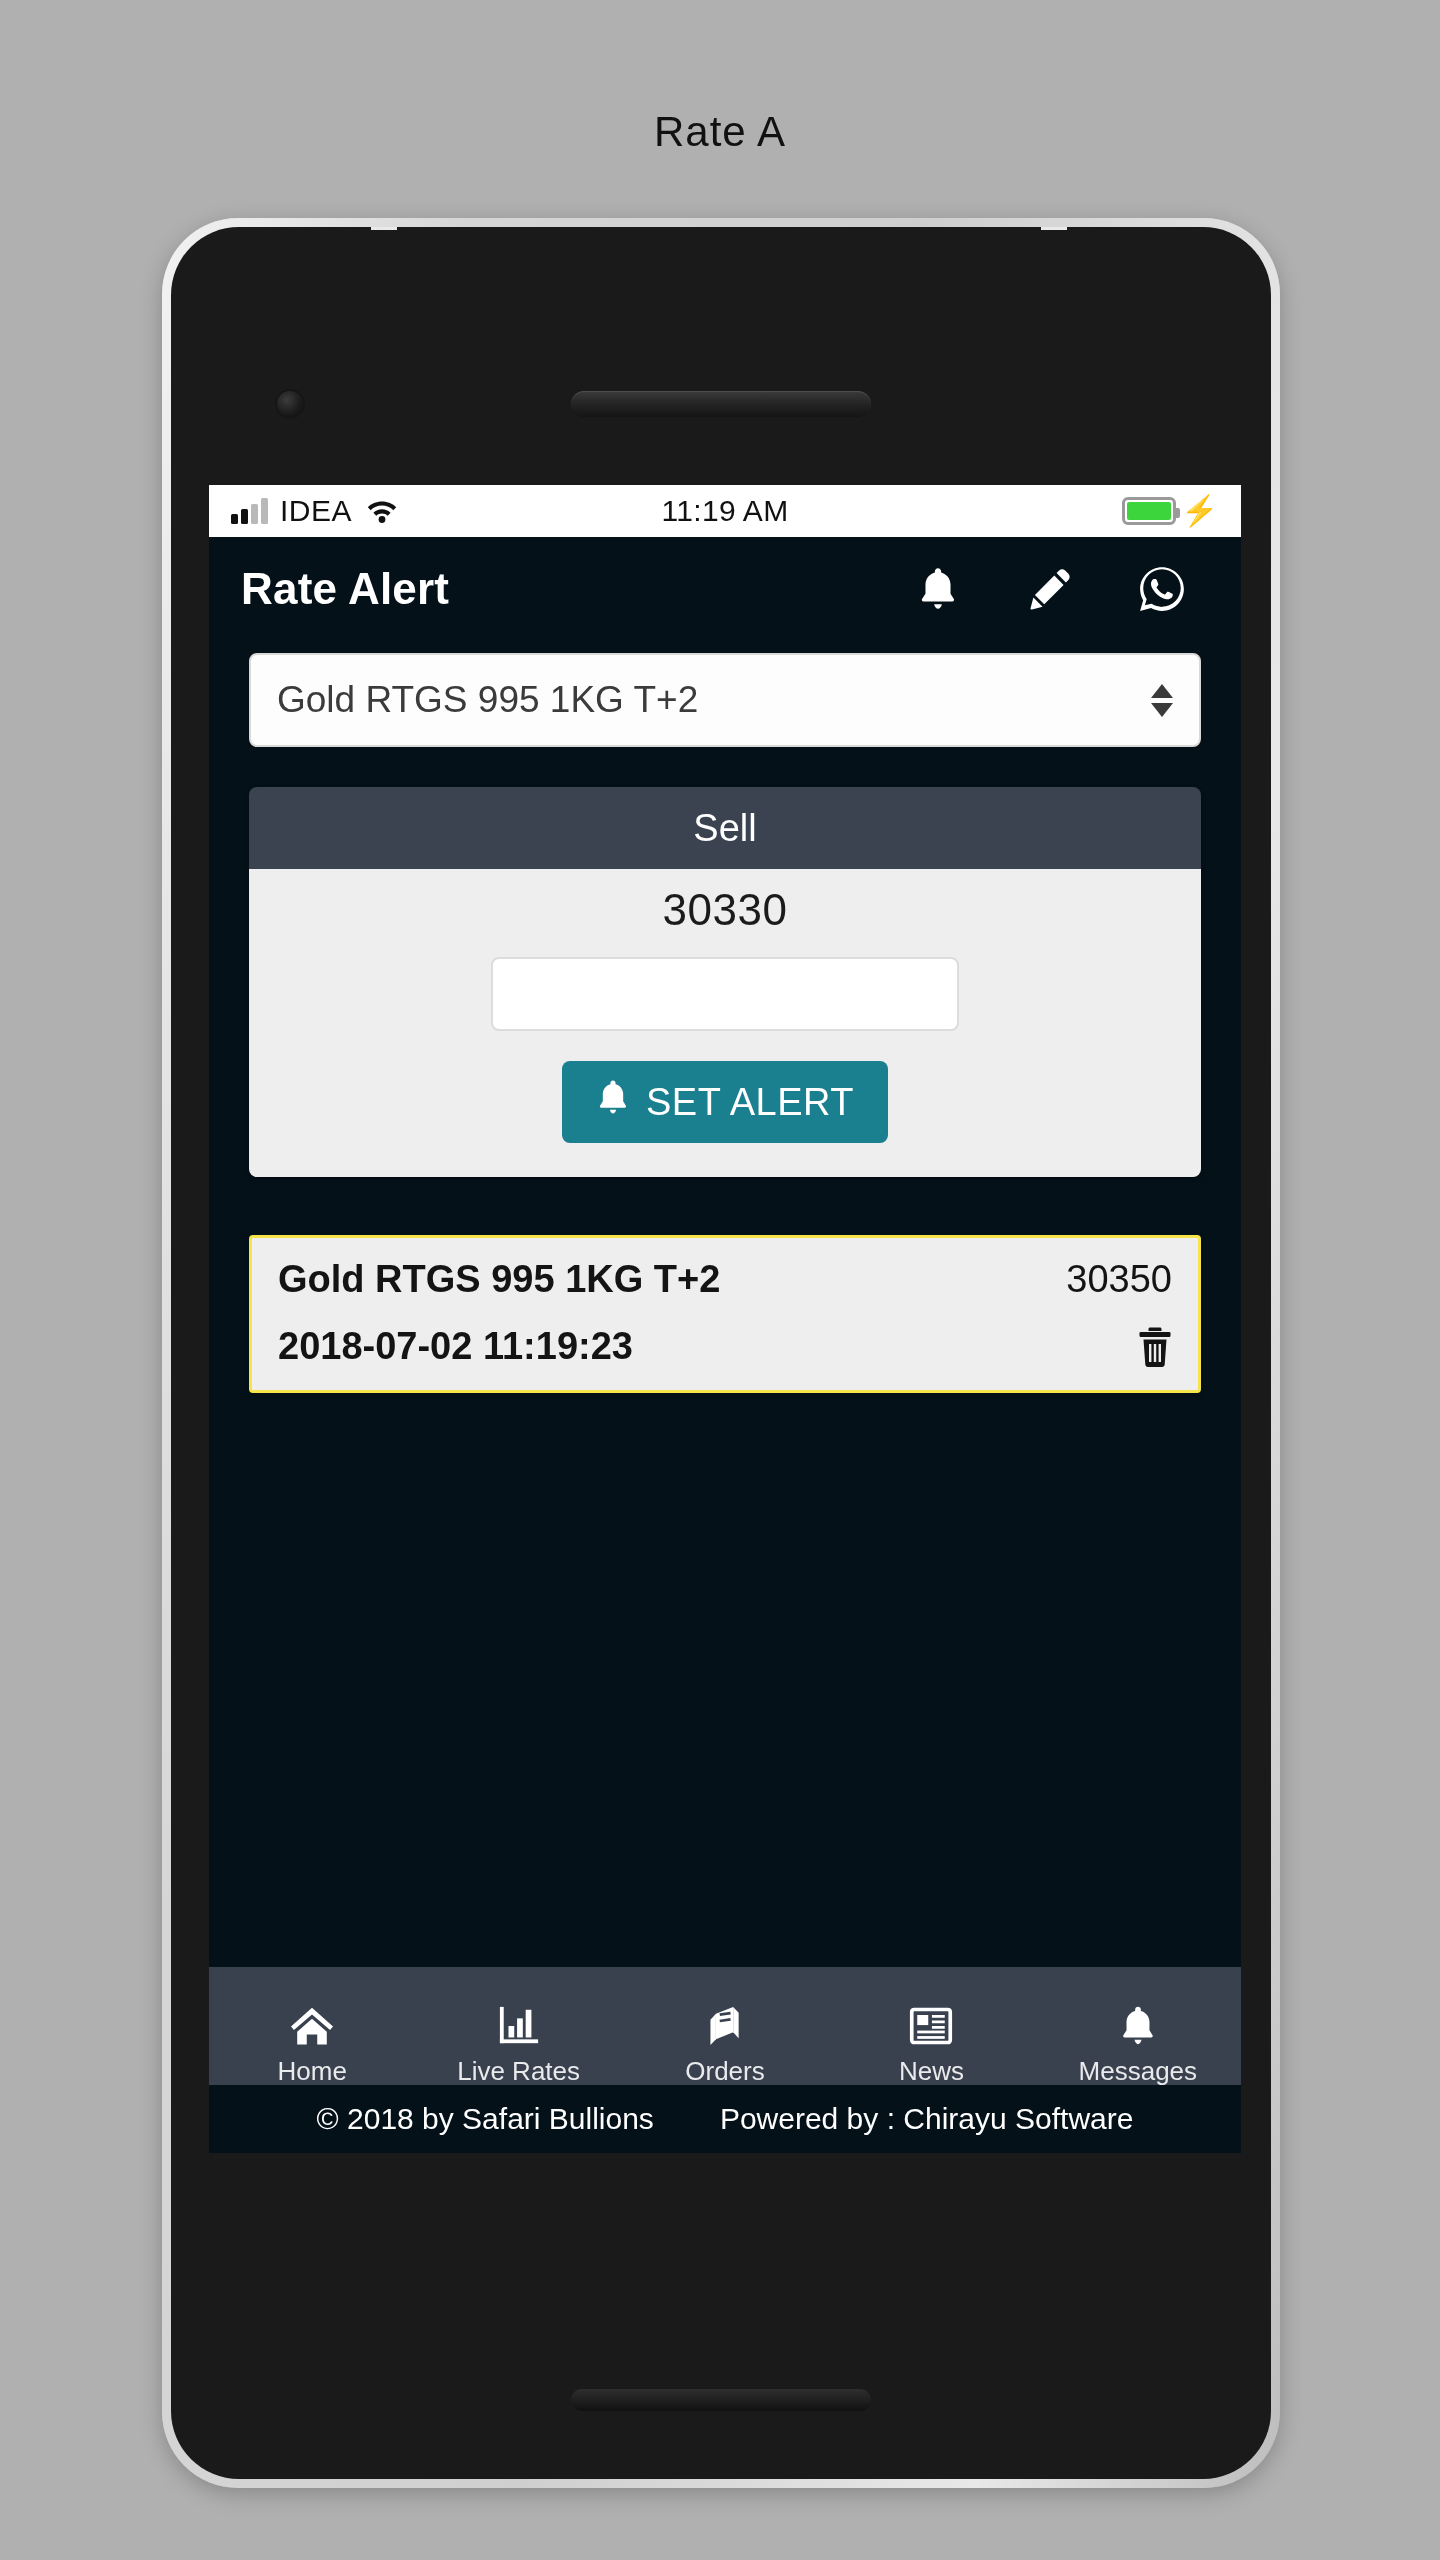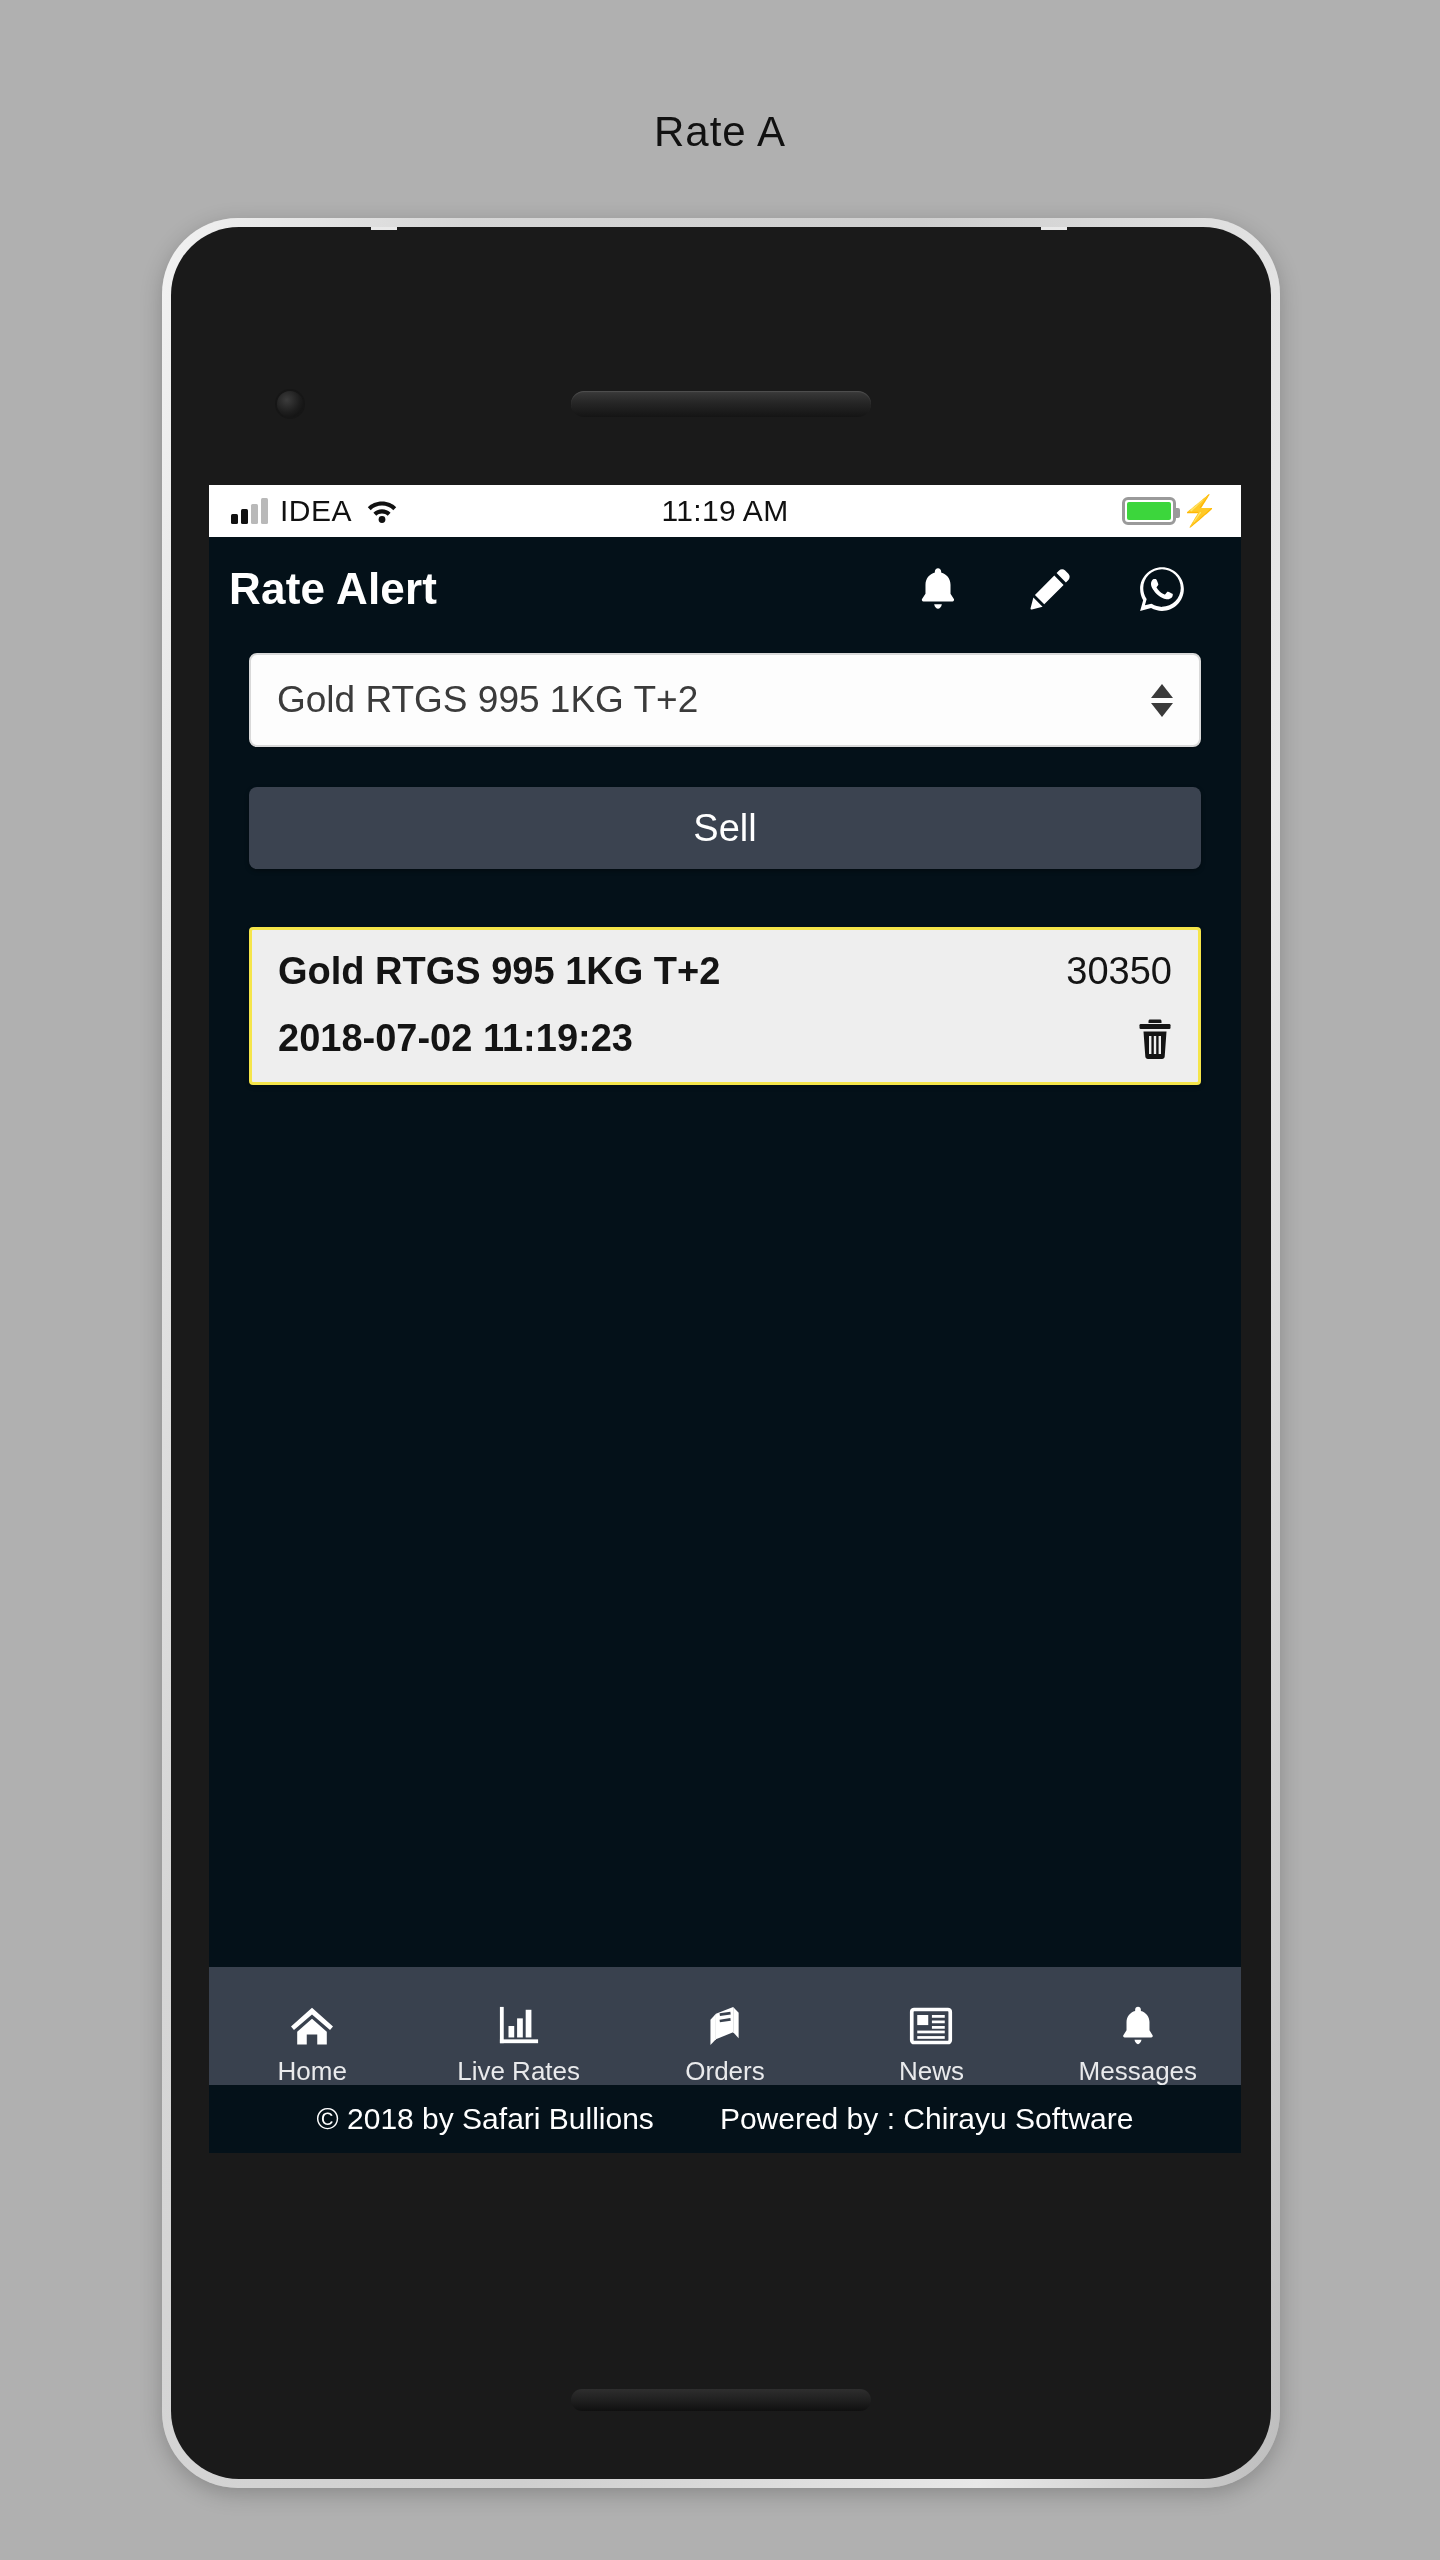--- a/index.html
+++ b/index.html
@@ -138,21 +138,21 @@
   }
   .battery span { display:block; height: 100%; width: 100%; background: #3cd63c; border-radius: 2px; }
   .bolt { font-size: 30px; color: #111; line-height: 1; }
 
   
   .app-bar {
     height: 104px;
     background: #041119;
     display: flex;
     align-items: center;
-    padding: 0 30px 0 20px;
+    padding: 0 30px 0 32px;
     flex: 0 0 auto;
   }
   .app-title {
     font-size: 44px; color: #ffffff; font-weight: 700; letter-spacing: .2px;
   }
   .app-actions { margin-left: auto; display: flex; align-items: center; gap: 62px; padding-right: 24px; }
   .app-actions .ico { width: 50px; height: 50px; display:flex; align-items:center; justify-content:center; cursor: pointer; }
 
   
   .app-body {
@@ -354,20 +354,33 @@
         <div class="select-wrap">
           <div class="select-value">Gold RTGS 995 1KG T+2</div>
           <div class="select-arrows">
             <div class="up"></div>
             <div class="dn"></div>
           </div>
         </div>
 
         <div class="sell-card">
           <div class="sell-head">Sell</div>
+          <div class="sell-body">
+            <div class="sell-price">30330</div>
+            <input class="rate-input" type="text" placeholder="" style="">
+            <button class="set-alert-btn">
+              <span>
+                <svg viewBox="0 0 40 46" width="34" height="39">
+                  <path d="M20 3c-1.7 0-3 1.3-3 3v1.3C11.8 8.6 8 13.3 8 18.9v8.6l-3.3 5.2c-.6 1 .1 2.3 1.3 2.3h27.9c1.2 0 1.9-1.3 1.3-2.3L32 27.5v-8.6c0-5.6-3.8-10.3-9-11.6V6c0-1.7-1.3-3-3-3z" fill="#fff"></path>
+                  <path d="M16.3 37.5c.5 2.6 2.2 4.5 3.7 4.5s3.2-1.9 3.7-4.5h-7.4z" fill="#fff"></path>
+                </svg>
+              </span>
+              <span>SET ALERT</span>
+            </button>
+          </div>
         </div>
 
         <div class="alert-list">
           <div class="alert-card">
             <div class="alert-name">Gold RTGS 995 1KG T+2</div>
             <div class="alert-price">30350</div>
             <div class="alert-time">2018-07-02 11:19:23</div>
             <div class="alert-del">
               <svg viewBox="0 0 34 42" width="34" height="42">
                 <path d="M12 1.5h10c.8 0 1.5.7 1.5 1.5v2h-13V3c0-.8.7-1.5 1.5-1.5z" fill="#141414"></path>

